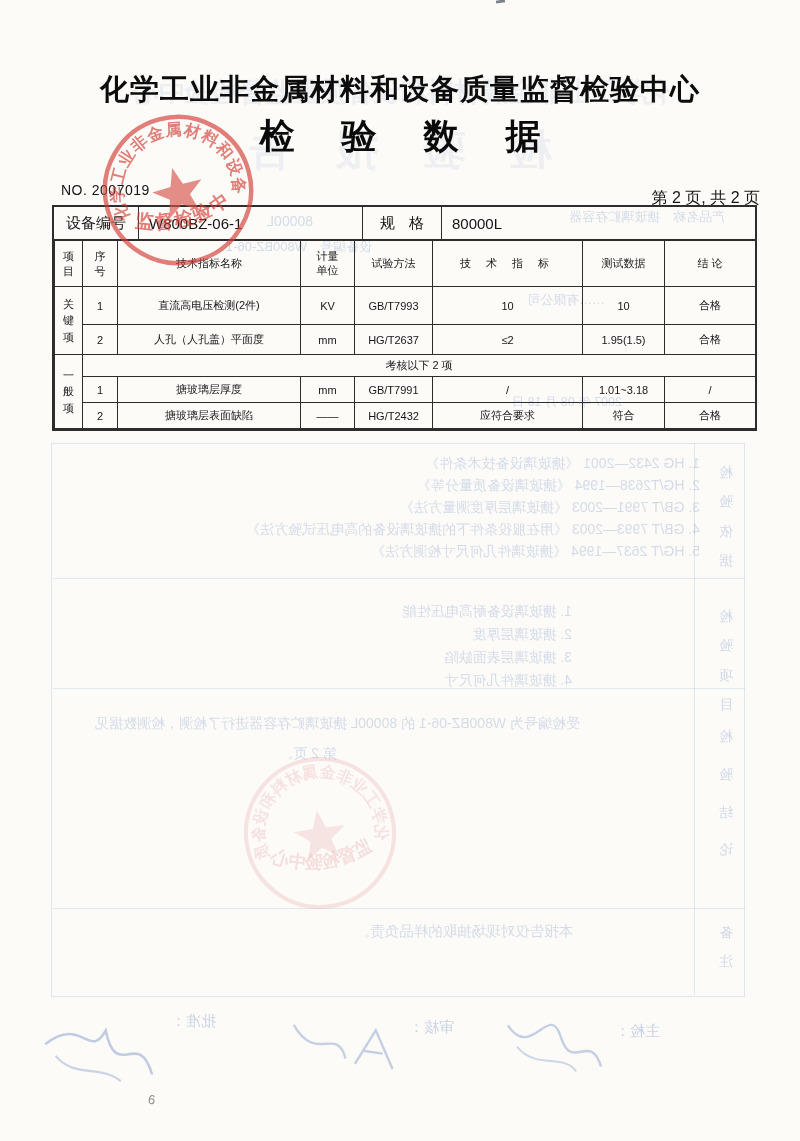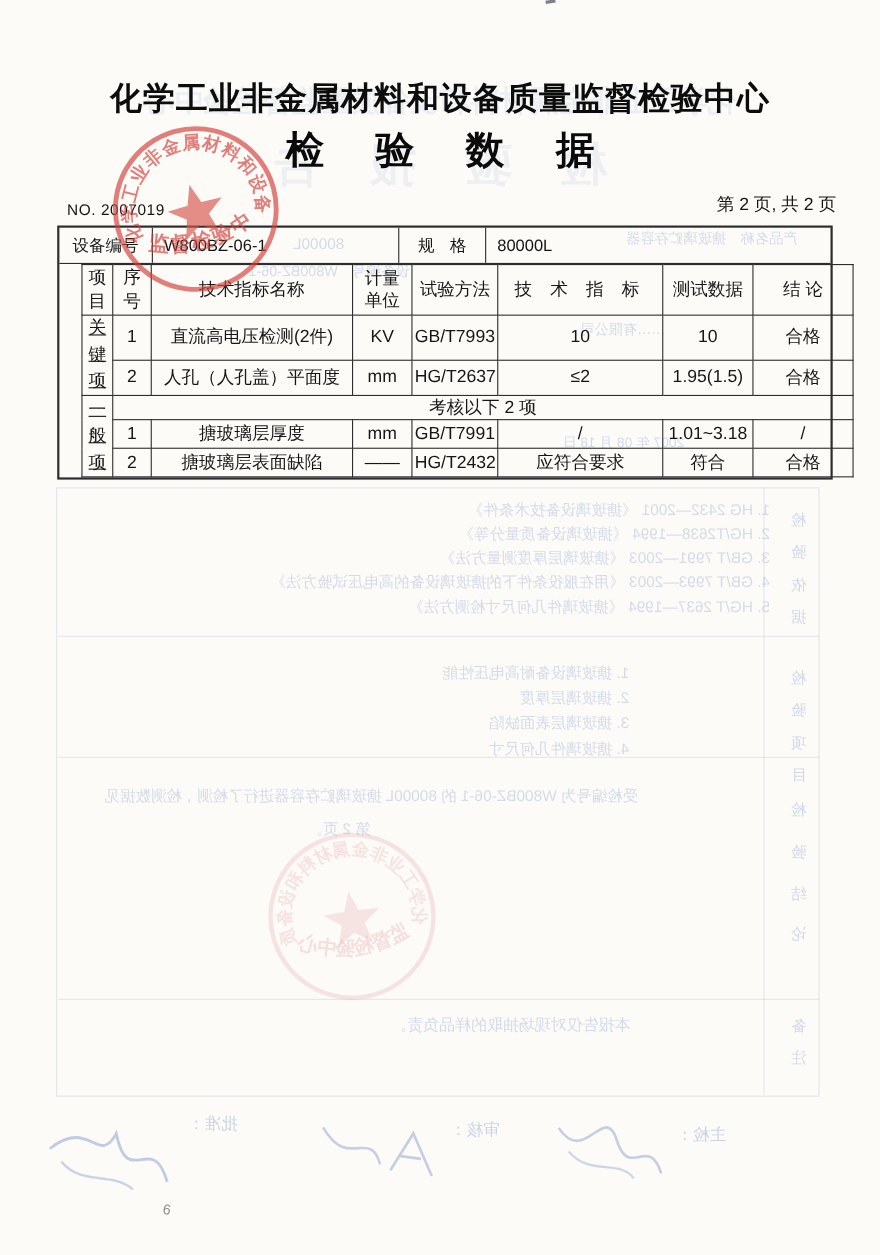--- a/index.html
+++ b/index.html
@@ -17,40 +17,40 @@
   .sig-group{position:absolute;display:flex;align-items:flex-start;gap:6px;color:rgba(120,148,198,0.38);font-size:15px;}
   .sig-svg{transform:rotate(-8deg);}
   .bl-stamp{position:absolute;opacity:0.55;}
 
   
   .center-name{position:absolute;top:70px;left:0;right:0;text-align:center;
                font-size:29px;font-weight:bold;letter-spacing:1px;color:#0c0c0c;}
   .doc-title{position:absolute;top:113px;left:0;right:0;text-align:center;
              font-size:35px;font-weight:bold;letter-spacing:47px;text-indent:47px;color:#0a0a0a;}
   .report-no{position:absolute;left:61px;top:182px;font-size:14px;letter-spacing:0.5px;text-align:right;}
-  .page-info{position:absolute;right:40px;top:176px;font-size:16px;}
+  .page-info{position:absolute;right:40px;top:188px;font-size:16px;}
 
   .sheet{position:absolute;left:52px;top:205px;width:701px;border:2px solid #2d2d2d;background:transparent;}
   .info-row{display:flex;height:32px;border-bottom:1.5px solid #2d2d2d;font-size:15px;}
   .info-row > div{display:flex;align-items:center;}
   .ir-b{border-right:1.5px solid #2d2d2d;}
   .ir-label{width:84px;justify-content:center;font-weight:500;}
   .ir-val1{width:213px;padding-left:10px;}
   .ir-spec{width:78px;justify-content:center;letter-spacing:14px;text-indent:14px;}
   .ir-val2{flex:1;padding-left:10px;}
 
-  table.results{border-collapse:collapse;table-layout:fixed;width:701px;font-size:16px;margin-left:20px;}
+  table.results{border-collapse:collapse;table-layout:fixed;width:701px;font-size:11px;}
   table.results td{border:1.5px solid #2d2d2d;padding:0 2px;text-align:center;vertical-align:middle;color:#161616;}
   table.results tr.h-head{height:46px;}
   table.results tr.r-a{height:38px;}
   table.results tr.r-b{height:30px;}
   table.results tr.r-span{height:22px;}
   table.results tr.r-c{height:26px;}
   .vtx{display:block;width:1.25em;margin:0 auto;word-break:break-all;line-height:1.35;}
-  .vtx3{line-height:1.5;text-decoration:underline;}
+  .vtx3{line-height:1.5;}
   .w2{display:block;width:2.35em;margin:0 auto;word-break:break-all;line-height:1.25;}
   td.tl{text-align:left;padding-left:8px;}
   .sp2{letter-spacing:6px;}
 
   .footnote{position:absolute;left:62px;top:430px;font-size:14px;font-weight:bold;color:#101010;}
 
   .seal{position:absolute;left:97px;top:111px;transform:rotate(-15deg);opacity:0.66;}
   .seal text{fill:#d43f38;}
   .seal .ring{font-size:16.5px;font-weight:bold;letter-spacing:1px;}
   .seal .banner{font-size:19px;font-weight:bold;letter-spacing:2px;}

